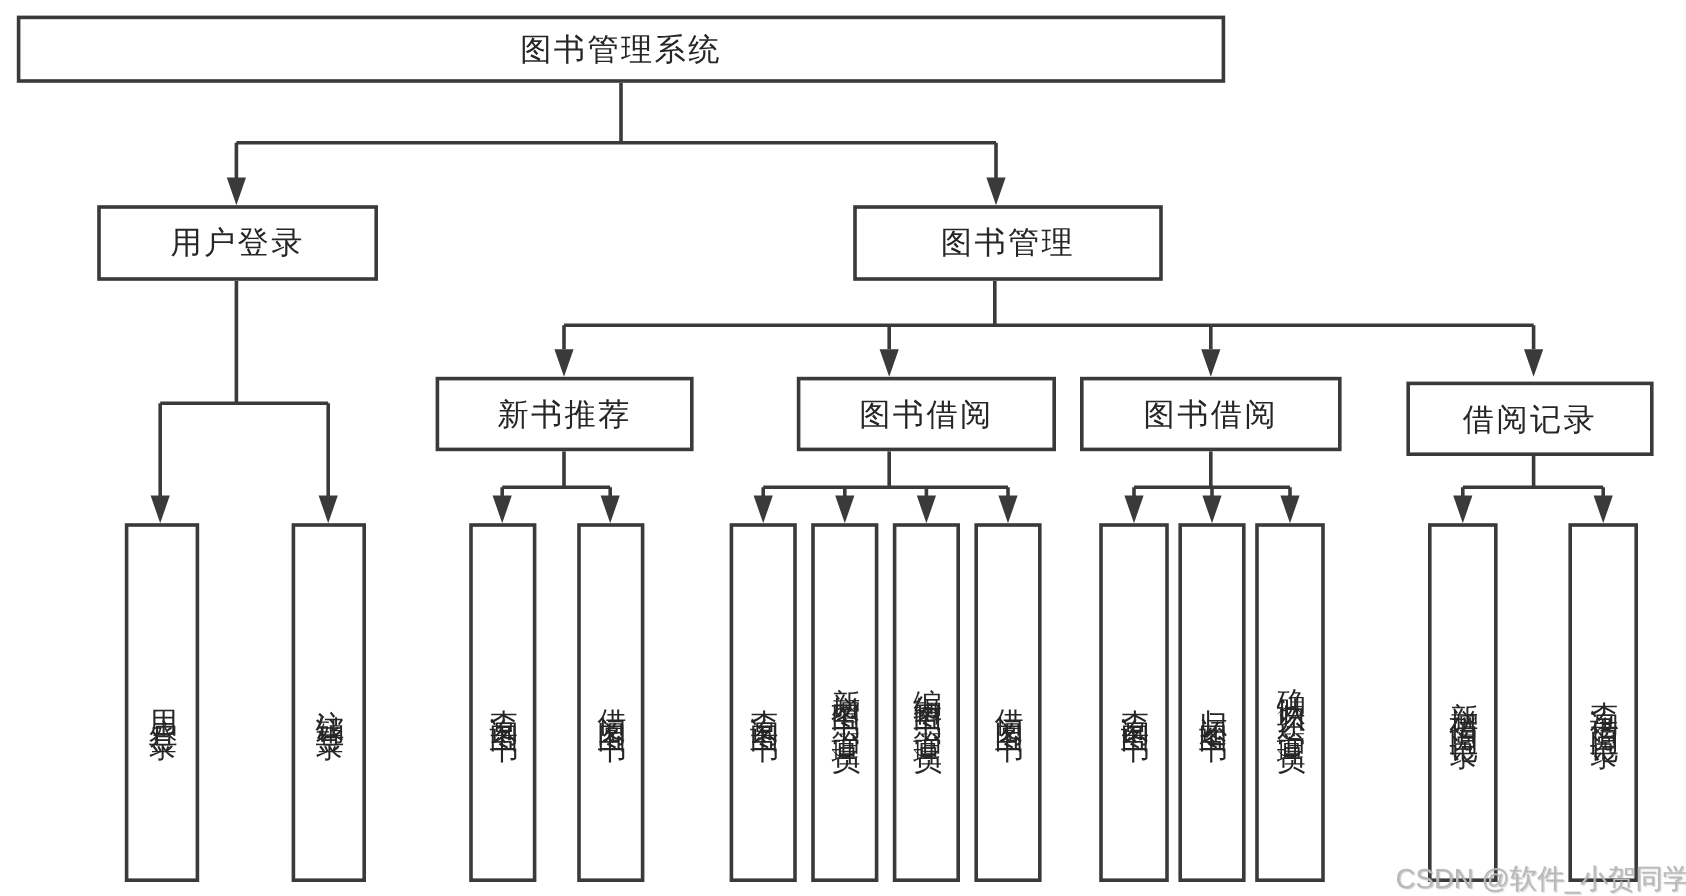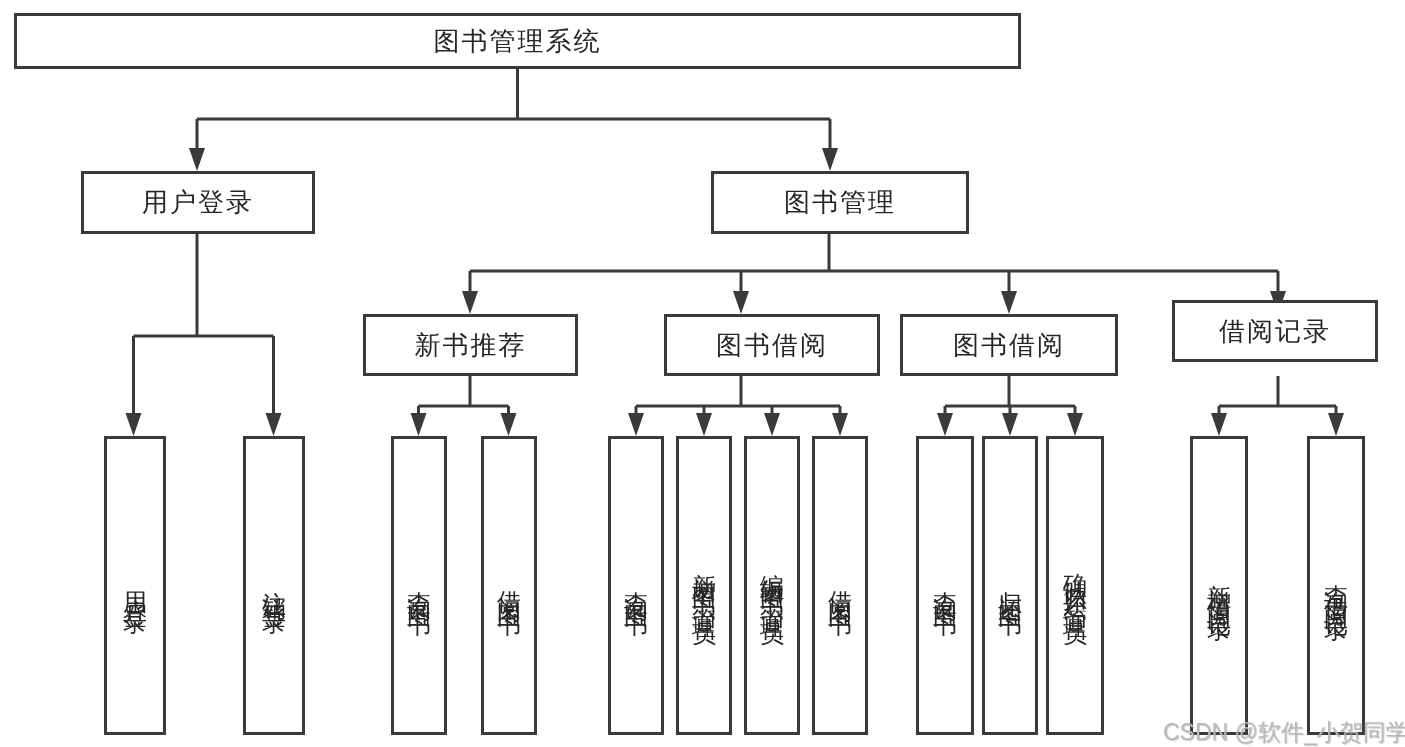--- a/index.html
+++ b/index.html
@@ -91,21 +91,21 @@
 
   <div class="node h" style="left:363px; top:314px; width:215px; height:62px">
     <span class="label">新书推荐</span>
   </div>
   <div class="node h" style="left:664px; top:314px; width:216px; height:62px">
     <span class="label">图书借阅</span>
   </div>
   <div class="node h" style="left:900px; top:314px; width:218px; height:62px">
     <span class="label">图书借阅</span>
   </div>
-  <div class="node h" style="left:1172px; top:300px; width:206px; height:62px">
+  <div class="node h" style="left:1172px; top:318px; width:206px; height:62px">
     <span class="label">借阅记录</span>
   </div>
 
   <div class="node v" style="left:104px; top:436px; width:62px; height:299px">
     <span class="label">用户登录</span>
   </div>
   <div class="node v" style="left:243px; top:436px; width:62px; height:299px">
     <span class="label">注销登录</span>
   </div>
 

